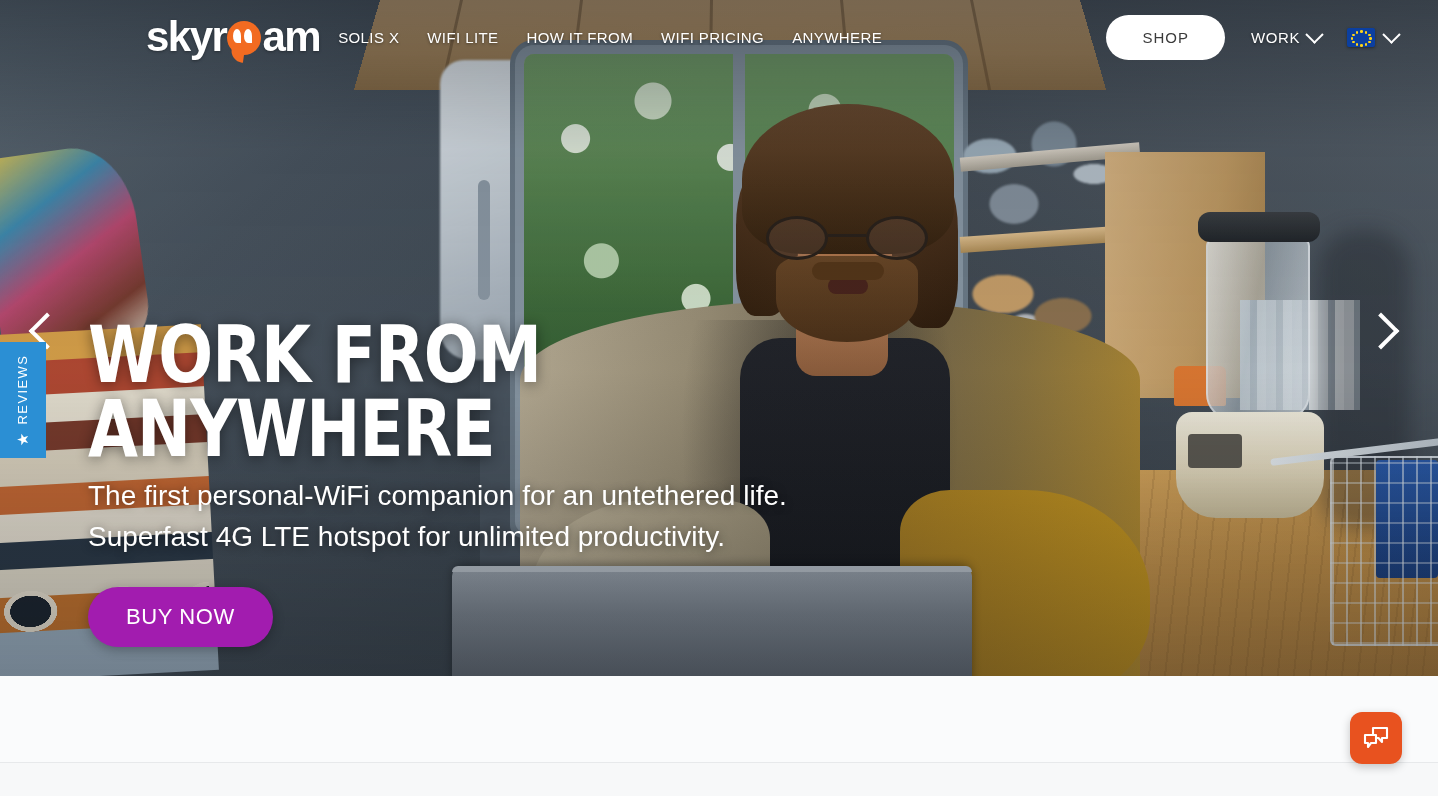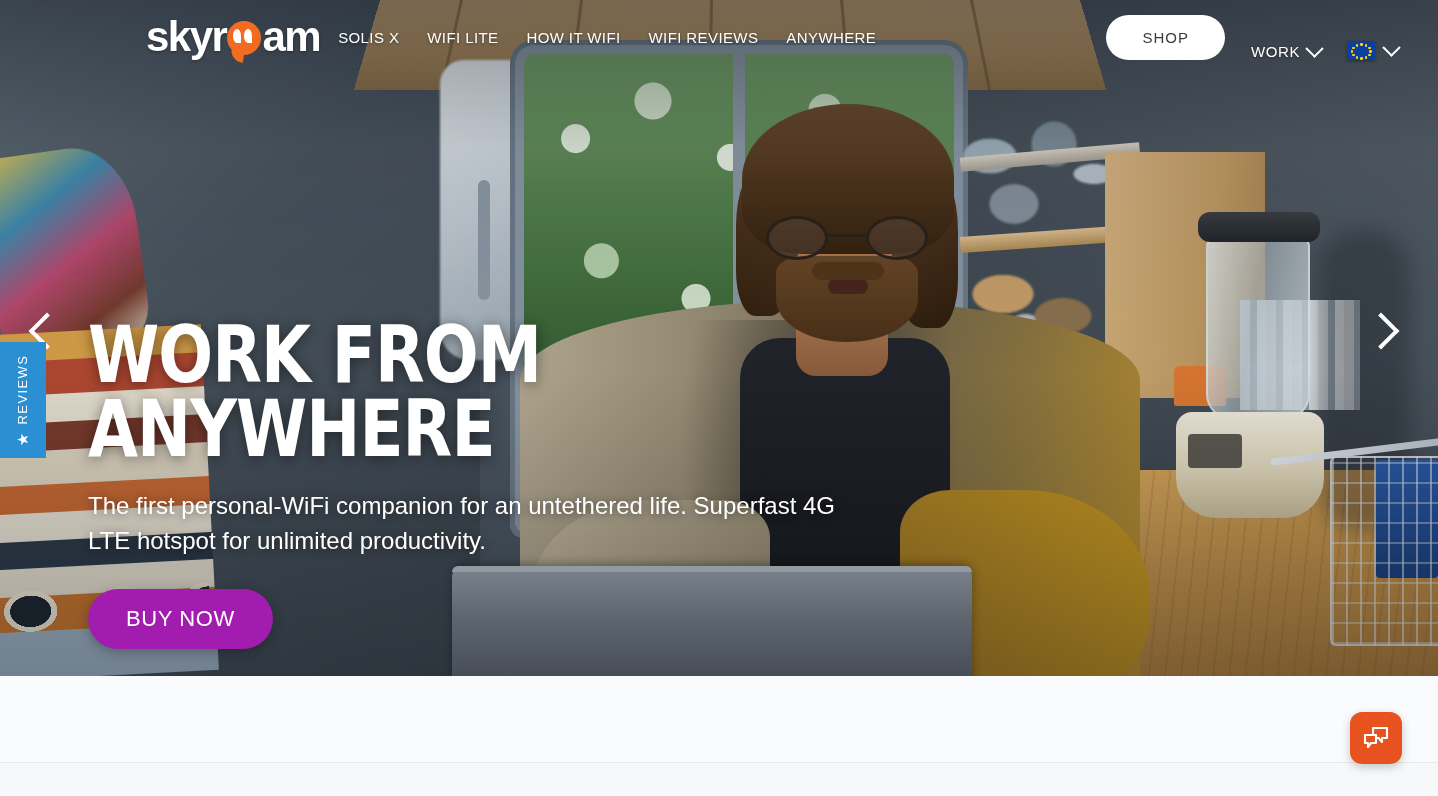--- a/index.html
+++ b/index.html
@@ -189,41 +189,41 @@
   .logo-o::after { content:""; position:absolute; left:4px; bottom:-7px; width:13px; height:15px;
     background:#f26b21; border-radius:0 0 0 12px; transform:rotate(8deg); }
   .logo-o .quotes { position:absolute; left:6px; top:8px; width:22px; height:16px;
     display:flex; gap:3px; }
   .logo-o .quotes i { display:block; width:8px; height:14px; background:#fff;
     border-radius:50% 50% 0 50%; font-style:normal; }
 
   .nav { display:flex; align-items:center; gap:28px; margin-left:18px; }
   .nav a { color:#fff; font-size:15px; letter-spacing:.4px; text-decoration:none;
     text-shadow:0 1px 3px rgba(0,0,0,.45); white-space:nowrap; }
-  .header-right { margin-left:auto; display:flex; align-items:flex-end; gap:26px; }
+  .header-right { margin-left:auto; display:flex; align-items:center; gap:26px; }
   .shop-btn { background:#fff; color:#3b3b3b; font-size:15px; letter-spacing:1px;
     padding:14px 36px; border-radius:26px; border:none; cursor:pointer; }
   .login { display:flex; align-items:center; gap:8px; color:#fff; font-size:15px;
     letter-spacing:.6px; text-shadow:0 1px 3px rgba(0,0,0,.45); cursor:pointer; }
   .chev { width:13px; height:13px; border-right:2px solid #fff; border-bottom:2px solid #fff;
     transform:rotate(45deg) translate(-2px,-2px); }
   .lang { display:flex; align-items:center; gap:10px; cursor:pointer; }
   .flag { width:28px; height:19px; background:#0b3fa0; border-radius:2px; position:relative;
     box-shadow:0 1px 3px rgba(0,0,0,.4); }
   .flag .stars { position:absolute; inset:0; }
   .flag .stars span { position:absolute; width:2.6px; height:2.6px; background:#ffd617;
     border-radius:50%; }
 
   
   .hero-content { position:absolute; left:88px; top:318px; width:820px; z-index:30; }
   .headline { font-family:"DejaVu Sans Condensed","Liberation Sans Narrow","Liberation Sans", sans-serif;
     font-weight:bold; font-size:78px; line-height:.95; color:#fff; letter-spacing:-1px;
     transform:scaleX(.92); transform-origin:left center;
     text-shadow:0 2px 14px rgba(0,0,0,.45); }
-  .subhead { margin-top:23px; font-size:24px; line-height:1.45; color:#fff; font-weight:400;
+  .subhead { margin-top:10px; font-size:28px; line-height:1.45; color:#fff; font-weight:400;
     max-width:790px; text-shadow:0 1px 8px rgba(0,0,0,.5); }
   .buy-btn { margin-top:30px; display:inline-block; background:#a21caf; color:#fff;
     font-size:22px; letter-spacing:.6px; padding:17px 38px; border-radius:32px;
     border:none; cursor:pointer; box-shadow:0 3px 12px rgba(0,0,0,.28); }
 
   
   .arrow { position:absolute; z-index:30; width:34px; height:34px; cursor:pointer; }
   .arrow i { display:block; width:26px; height:26px; border-top:4px solid #fff;
     border-right:4px solid #fff; }
   .arrow.prev { left:34px; top:318px; }
@@ -345,22 +345,22 @@
             <i></i>
             <i></i>
           </span>
         </span>
         <span class="am">am</span>
     </div>
 
     <div class="nav">
       <a href="#">SOLIS X</a>
       <a href="#">WIFI LITE</a>
-      <a href="#">HOW IT WIFI</a>
-      <a href="#">WIFI REVIEWS</a>
+      <a href="#">HOW IT FROM</a>
+      <a href="#">WIFI PRICING</a>
       <a href="#">ANYWHERE</a>
     </div>
 
     <div class="header-right">
       <button class="shop-btn">SHOP</button>
       <div class="login">
         <span>WORK</span>
         <span class="chev"></span>
       </div>
       <div class="lang">

